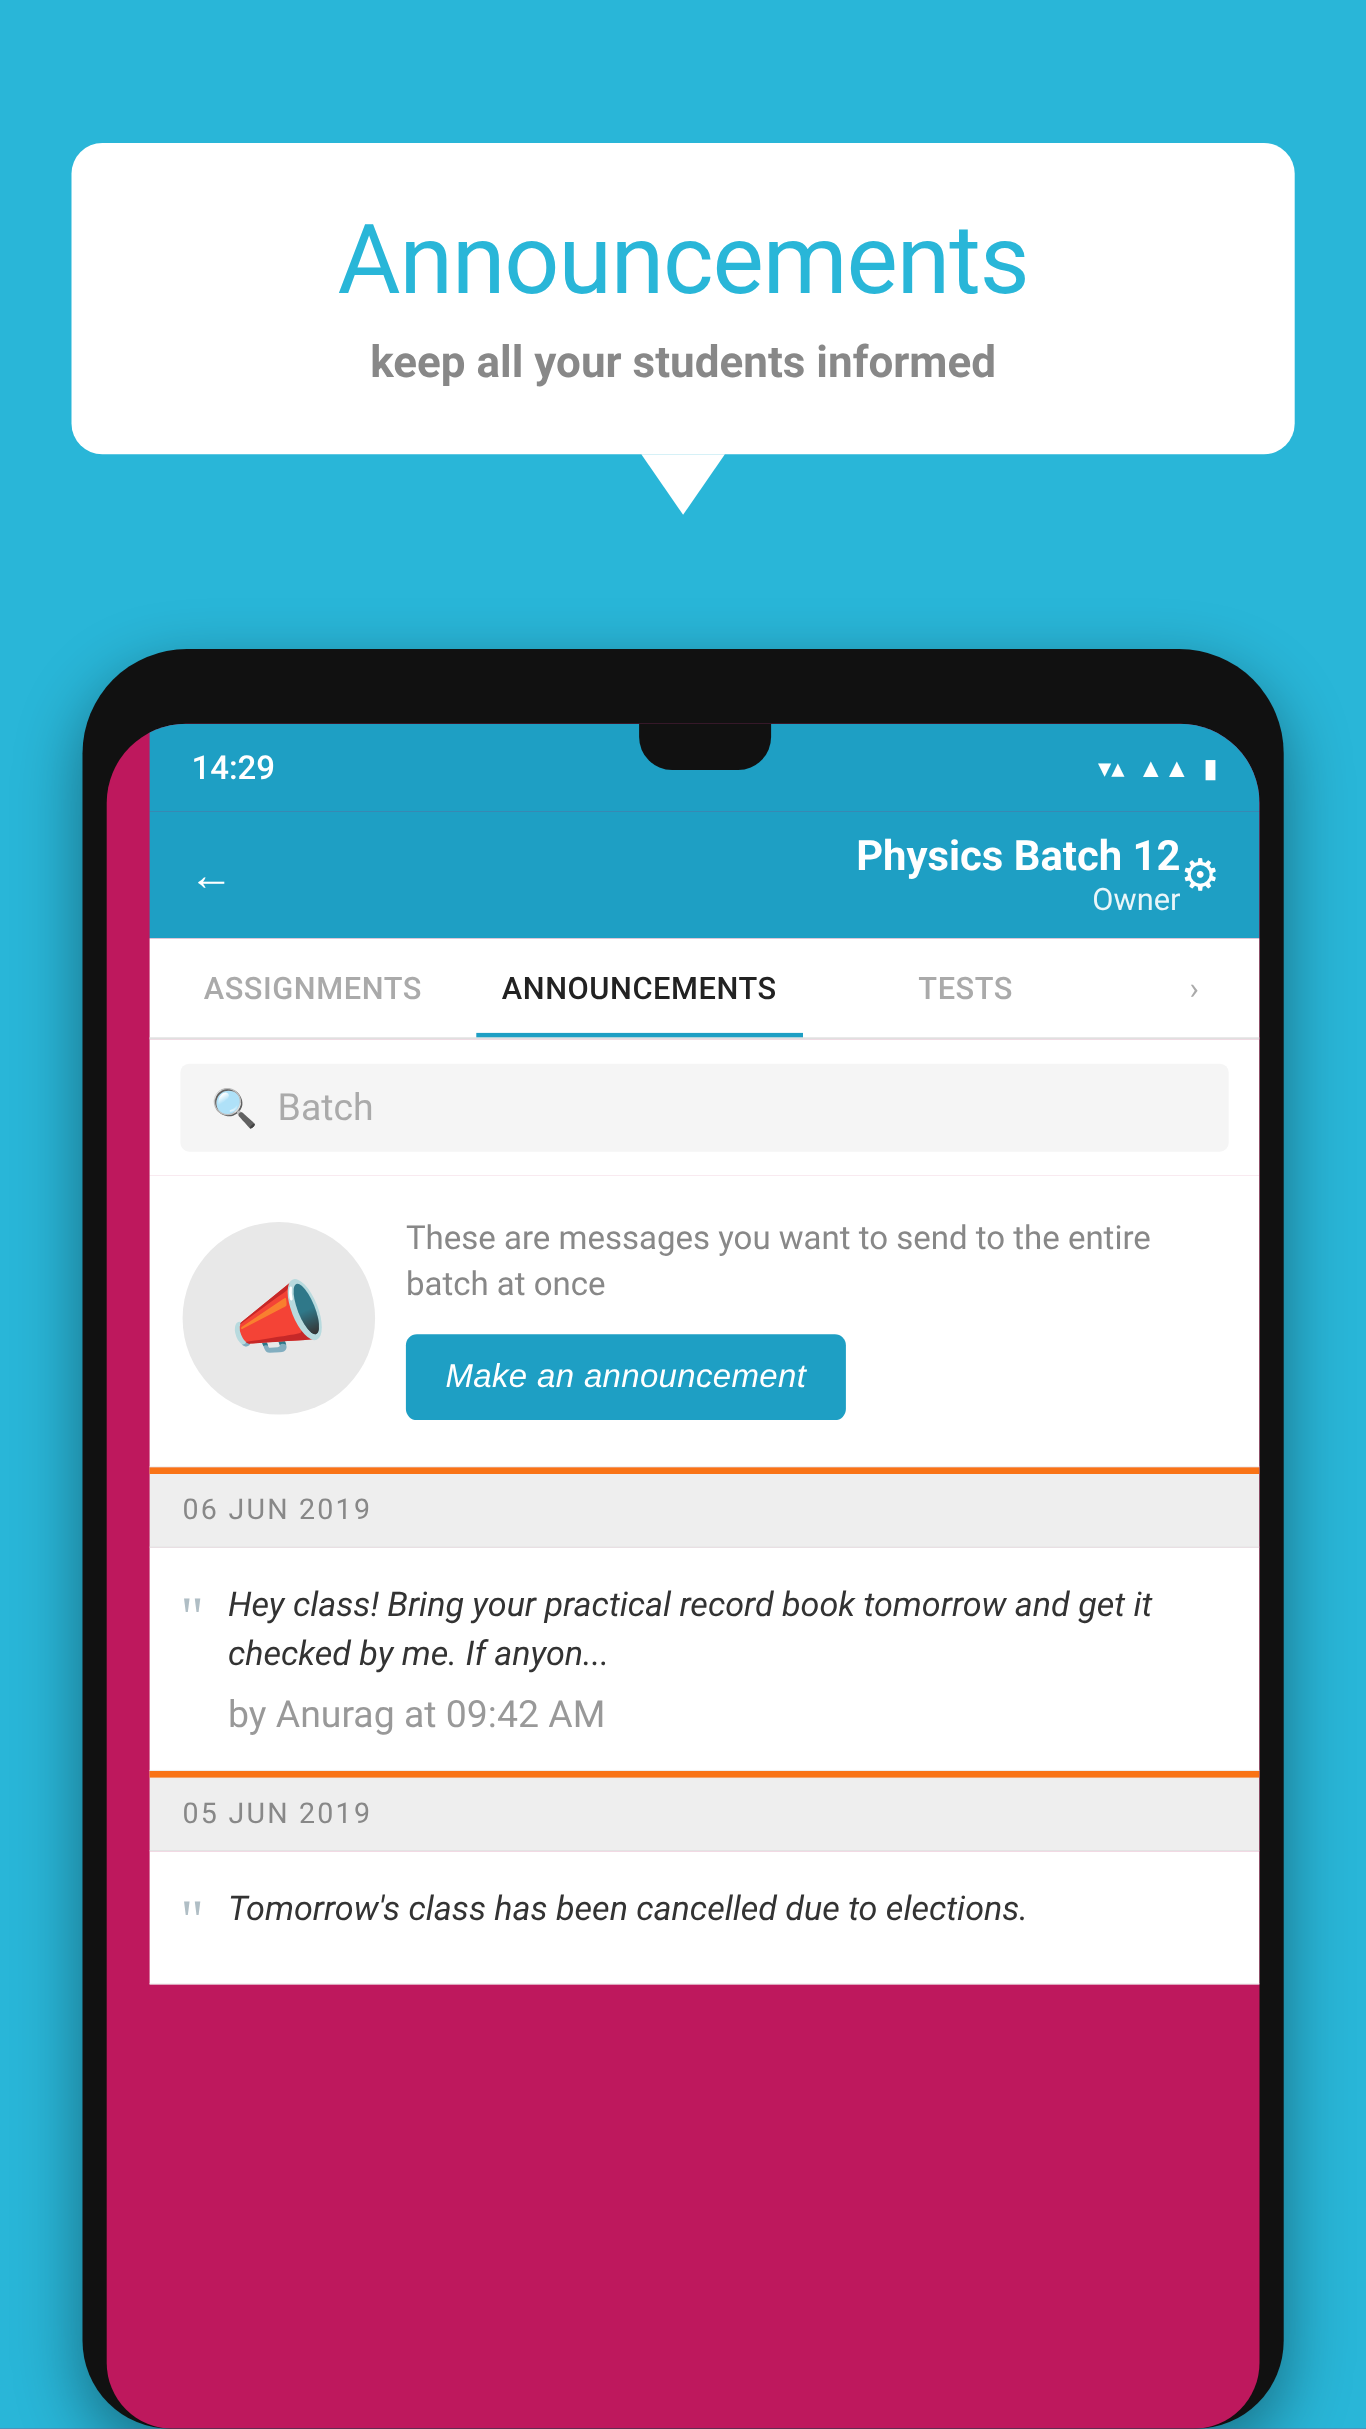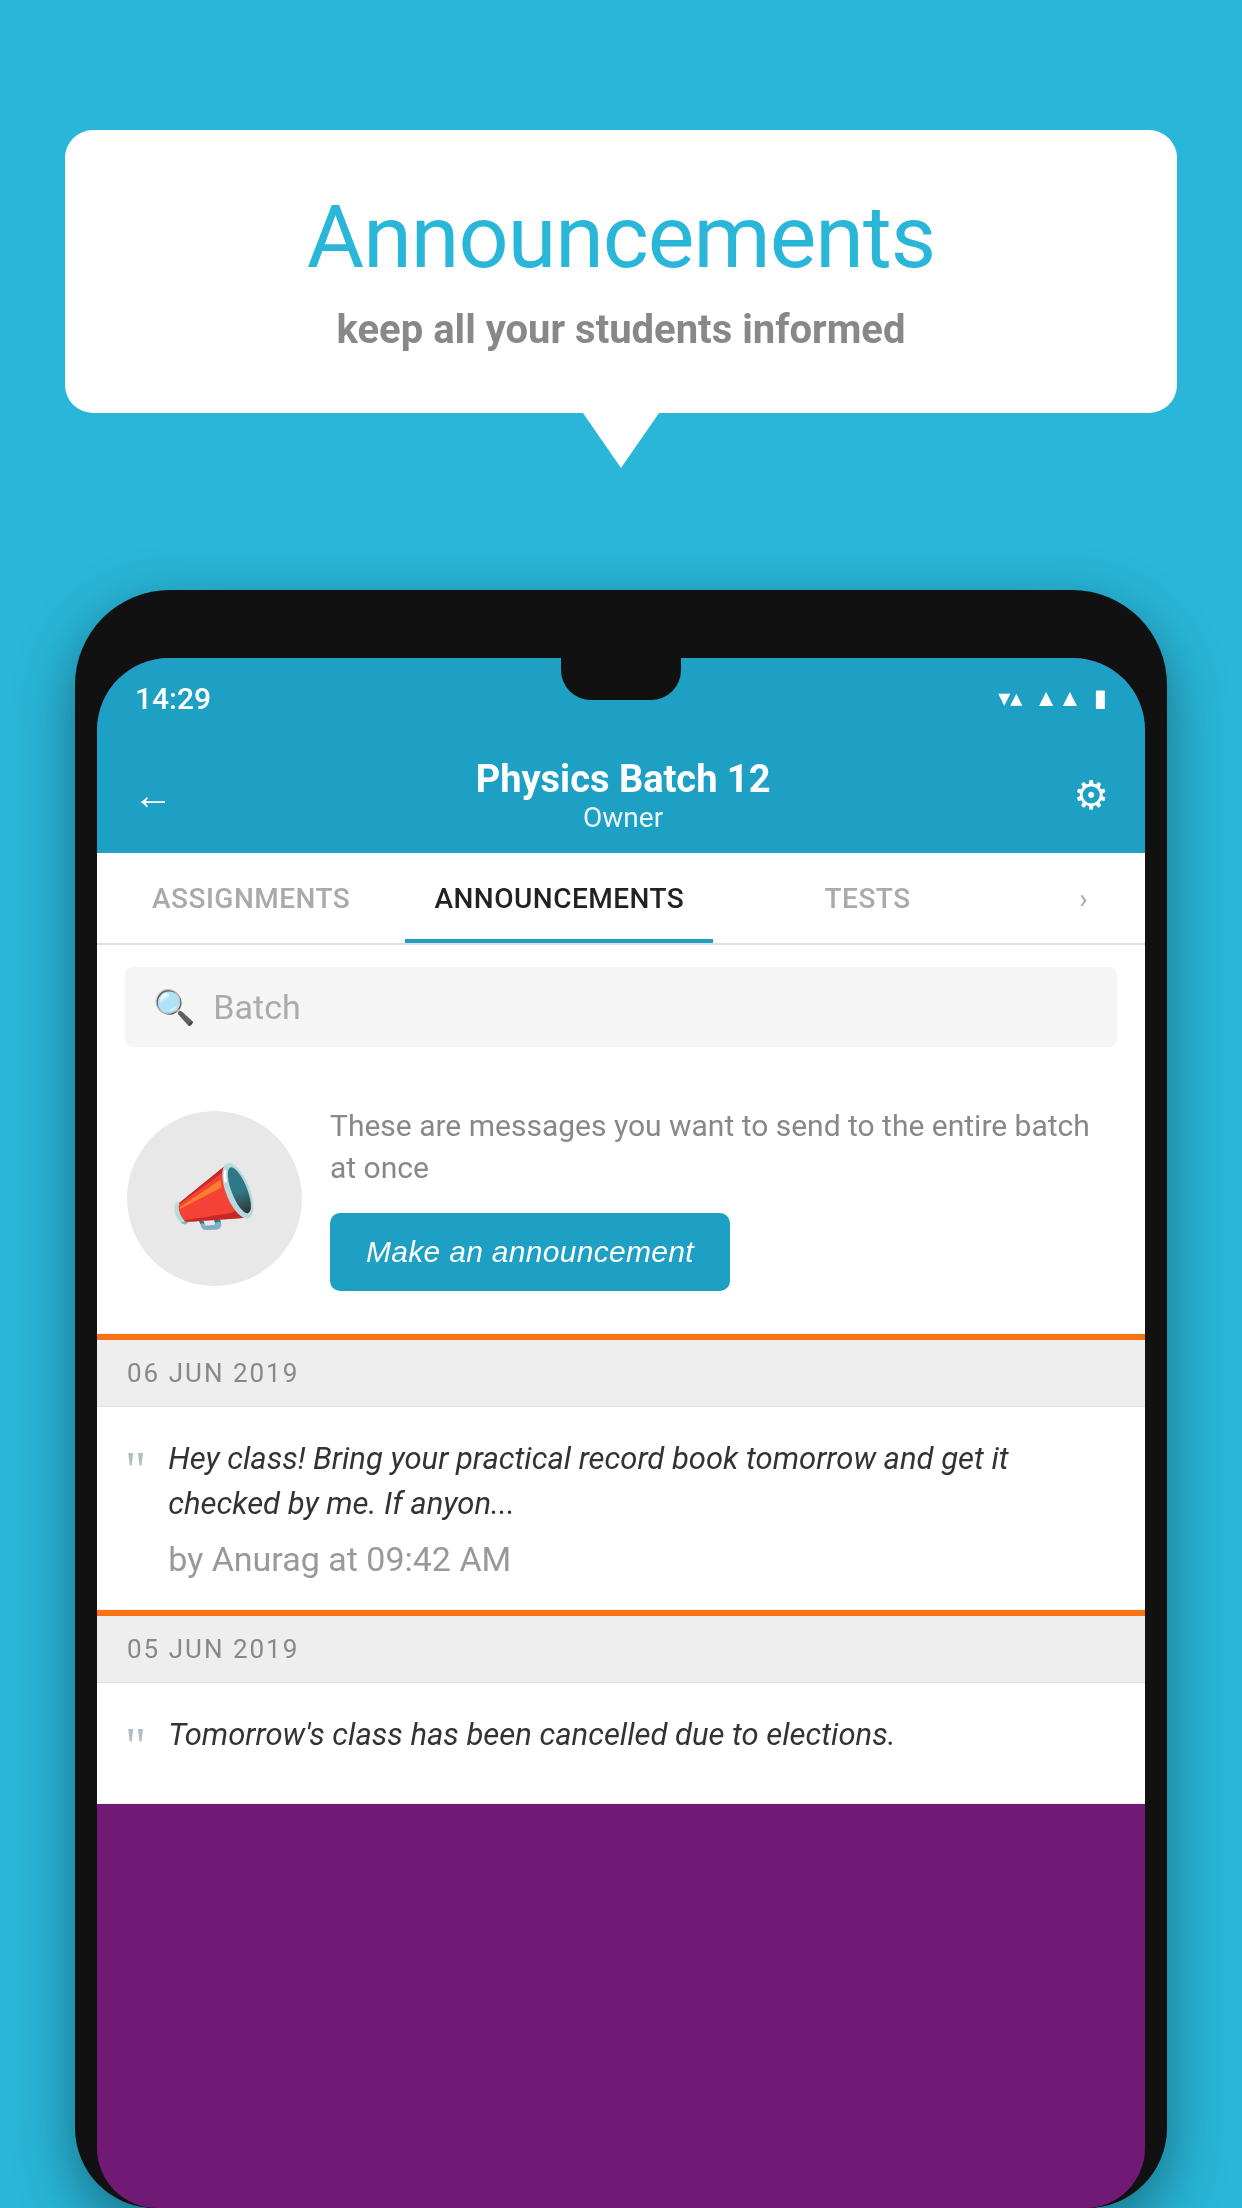--- a/index.html
+++ b/index.html
@@ -62,23 +62,24 @@
       padding: 0;
       box-shadow: 0 20px 60px rgba(0,0,0,0.4);
       overflow: hidden;
     }
     .phone-screen {
       position: absolute;
       top: 68px;
       left: 22px;
       right: 22px;
       bottom: 0;
-      background: #701a75;
+      background: #be185d;
       border-radius: 72px 72px 60px 60px;
       overflow: hidden;
+      padding-left: 39px;
     }
 
     
     .phone-status-bar {
       background: #1e9fc4;
       height: 80px;
       display: flex;
       align-items: center;
       justify-content: space-between;
       padding: 0 38px;
@@ -118,21 +119,21 @@
       align-items: center;
       justify-content: space-between;
       padding: 0 36px;
     }
     .app-bar-back {
       color: white;
       font-size: 40px;
       cursor: pointer;
     }
     .app-bar-title-block {
-      text-align: center;
+      text-align: right;
       flex: 1;
     }
     .app-bar-title {
       color: white;
       font-size: 38px;
       font-weight: 700;
     }
     .app-bar-subtitle {
       color: rgba(255,255,255,0.9);
       font-size: 28px;

